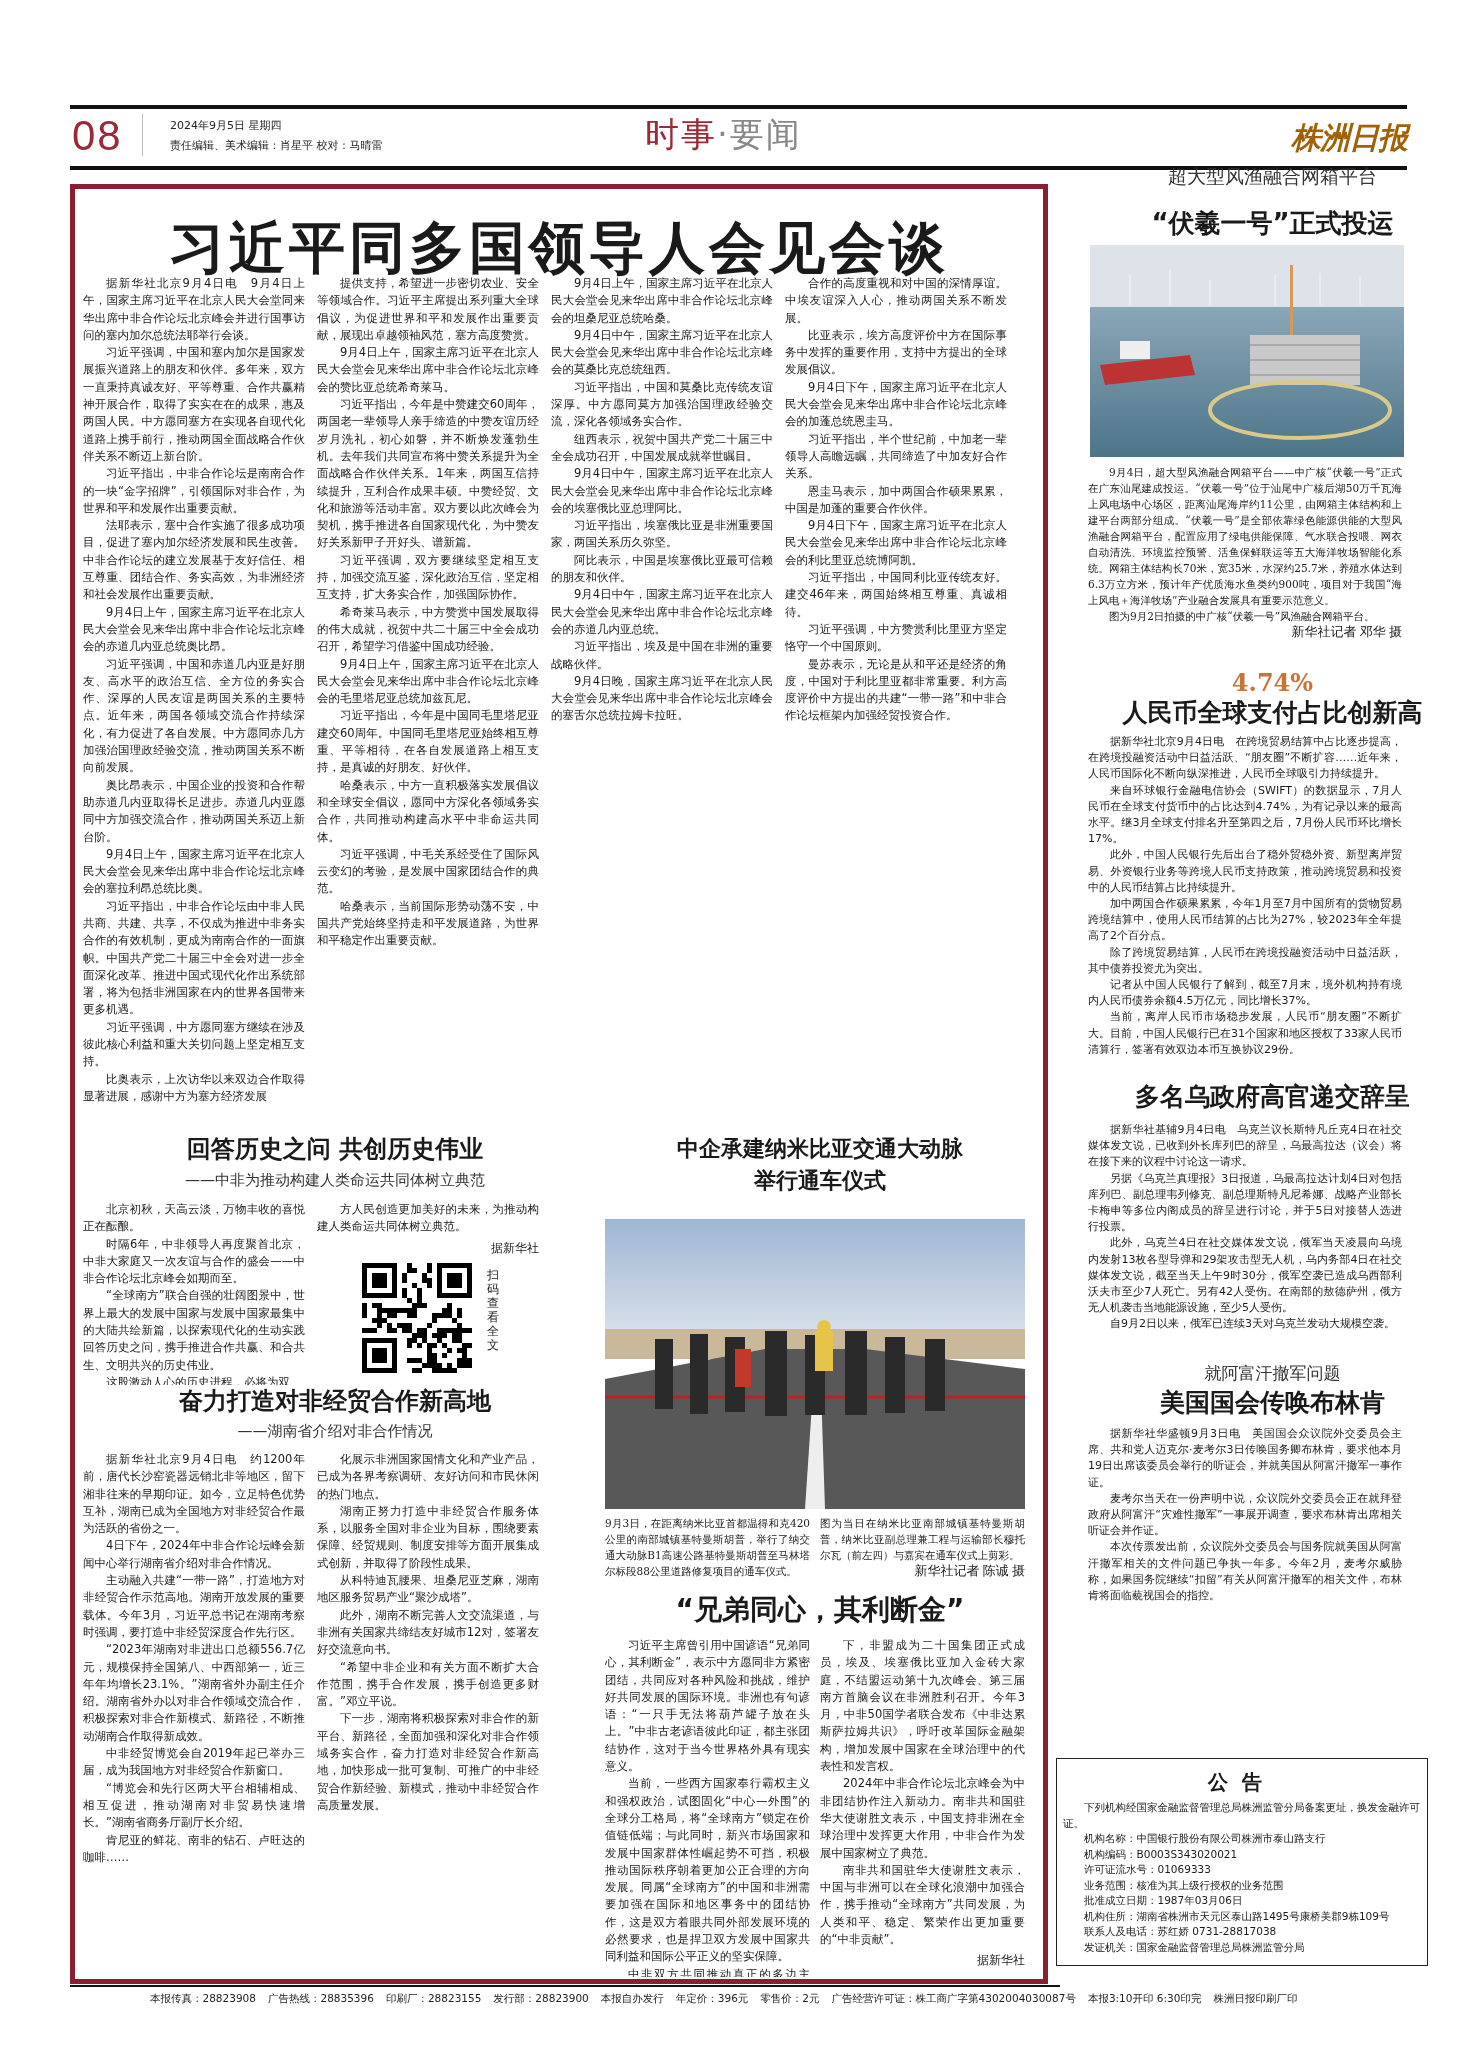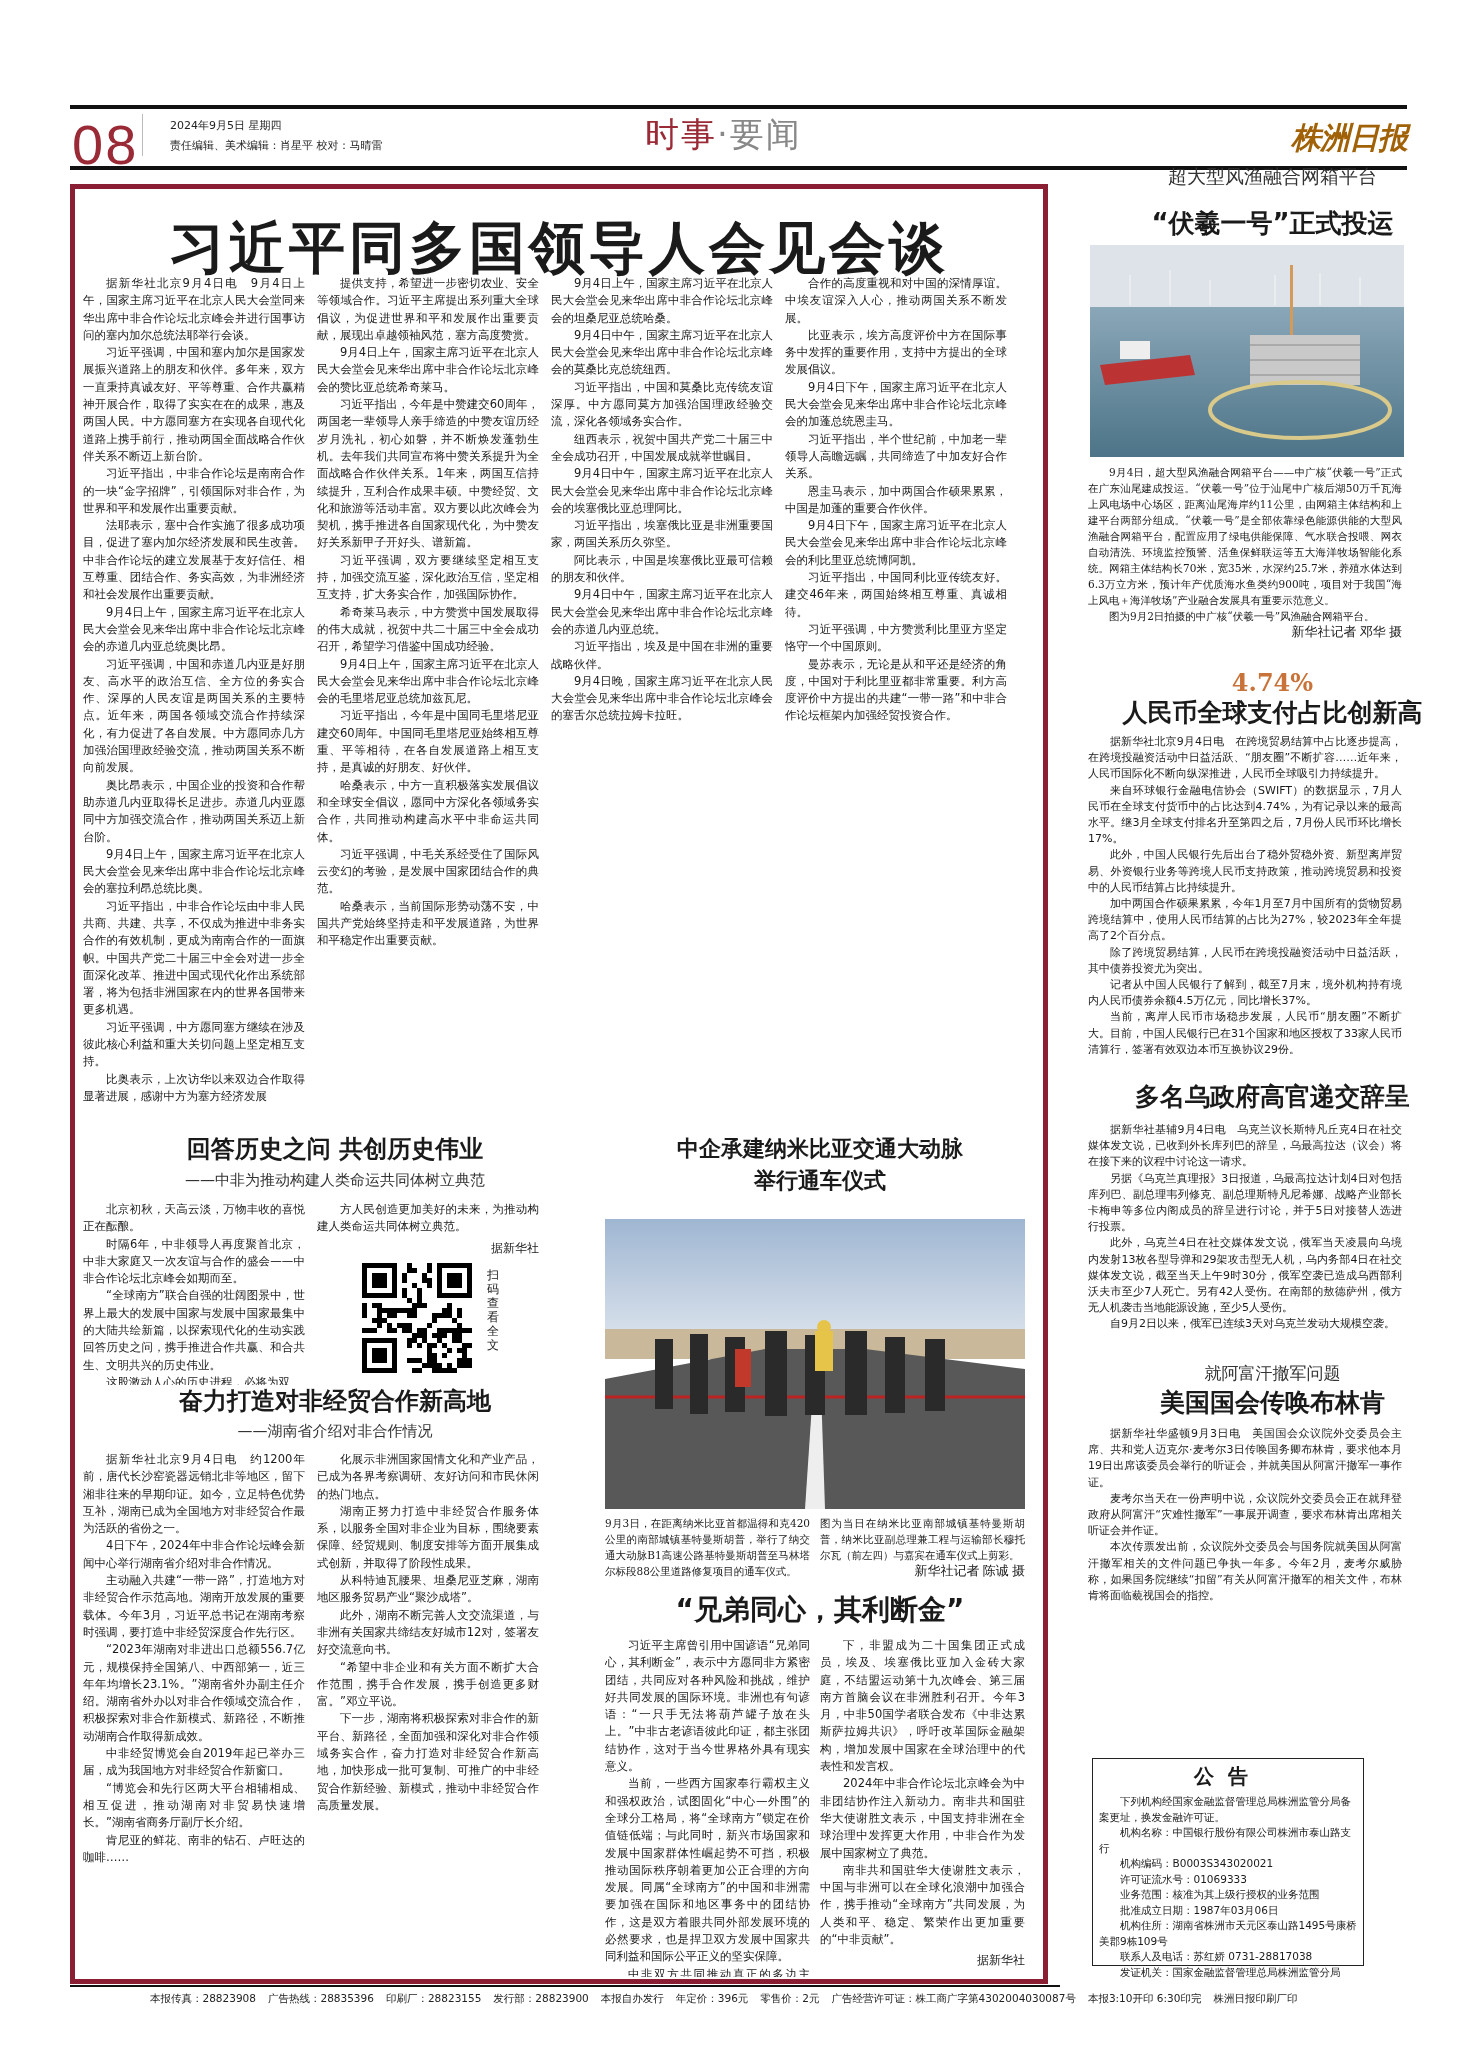--- a/index.html
+++ b/index.html
@@ -3,21 +3,21 @@
 <meta charset="utf-8">
 <style>
   * { box-sizing: border-box; margin: 0; padding: 0; }
   html, body { width: 1475px; height: 2064px; background: #fff; overflow: hidden; }
   body { font-family: "DejaVu Sans", "Liberation Sans", sans-serif; color: #1a1a1a; position: relative; }
   .serif { font-family: "DejaVu Serif", "Liberation Serif", serif; }
 
   
   .rule-top { position: absolute; left: 70px; width: 1337px; height: 4px; background: #111; }
   #mast { position: absolute; left: 70px; top: 112px; width: 1337px; height: 48px; }
-  .pageno { position: absolute; left: 2px; top: 0; font-size: 56px; color: #9a2a36; font-family: "Liberation Sans", sans-serif; letter-spacing: 2px; }
+  .pageno { position: absolute; left: 2px; top: 0; font-size: 42px; color: #9a2a36; font-family: "Liberation Sans", sans-serif; letter-spacing: 2px; }
   .mast-sep { position: absolute; left: 72px; top: 2px; width: 1px; height: 42px; background: #bbb; }
   .mast-meta { position: absolute; left: 100px; top: 4px; font-size: 11px; line-height: 20px; color: #222; }
   .section { position: absolute; left: 575px; top: 0; font-size: 34px; letter-spacing: 2px; }
   .section .a { color: #9a2a36; }
   .section .b { color: #888; }
   .logo { position: absolute; right: 0; top: 6px; font-size: 30px; color: #a16207; font-family: "DejaVu Serif", serif; font-style: italic; font-weight: bold; letter-spacing: -1px; }
 
   
   #frame { position: absolute; left: 70px; top: 184px; width: 978px; height: 1800px; border: 5px solid #8a1f33; }
   .main-title { position: absolute; left: 0; width: 100%; top: 22px; text-align: center; font-size: 56px; font-weight: bold; letter-spacing: 4px; }
@@ -32,21 +32,21 @@
   .caption { position: absolute; font-size: 10.5px; line-height: 16px; font-family: "DejaVu Serif", serif; text-align: justify; }
   .credit { text-align: right; font-family: Liberation Serif, serif; font-size: 13px; }
 
   
   .rkicker { position: absolute; left: 1070px; width: 405px; text-align: center; font-size: 19px; color: #333; }
   .rtitle { position: absolute; left: 1070px; width: 405px; text-align: center; font-weight: bold; }
   .rcol { position: absolute; left: 1088px; width: 314px; font-size: 11px; line-height: 16.2px; text-align: justify; }
   .rcol p { text-indent: 2em; }
   .rate { position: absolute; left: 1070px; width: 405px; top: 668px; text-align: center; font-size: 24px; color: #c8733a; font-weight: bold; font-family: "DejaVu Serif", serif; }
 
-  #notice { position: absolute; left: 1092px; top: 1758px; width: 272px; height: 208px; border: 1.5px solid #222; padding: 0 6px; }
+  #notice { position: absolute; left: 1056px; top: 1758px; width: 372px; height: 208px; border: 1.5px solid #222; padding: 6px 6px; }
   #notice h4 { text-align: center; font-size: 20px; letter-spacing: 14px; margin: 4px 0 4px; }
   #notice p { font-size: 10.5px; line-height: 15.5px; text-indent: 2em; }
 
   .rule-bottom { position: absolute; left: 70px; top: 1985px; width: 990px; height: 2px; background: #111; }
   #footer { position: absolute; left: 150px; top: 1992px; width: 1320px; font-size: 10.5px; color: #222; white-space: nowrap; }
   #footer span { margin-right: 12px; }
 
   .qr { position: absolute; left: 362px; top: 1262px; width: 110px; height: 112px; }
   .qr-label { position: absolute; left: 487px; top: 1268px; width: 16px; font-size: 12px; line-height: 14px; }
 </style>

